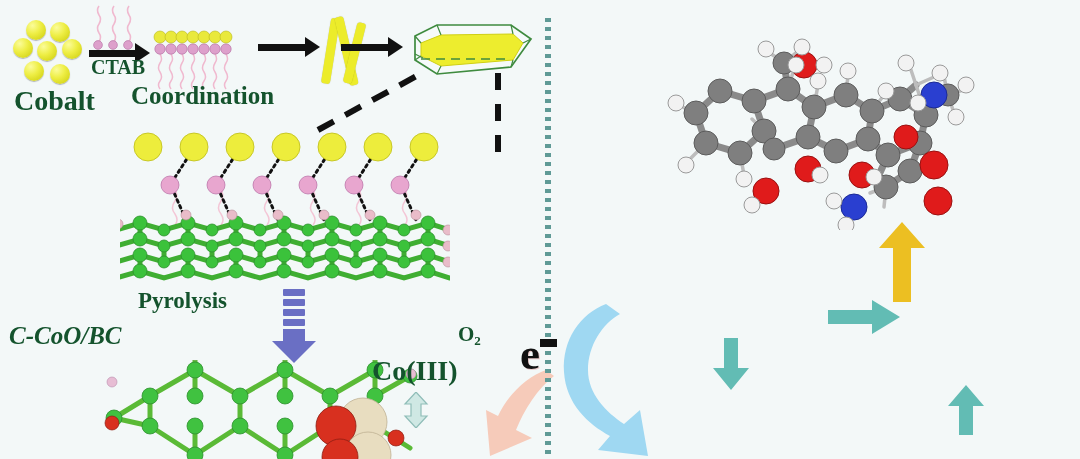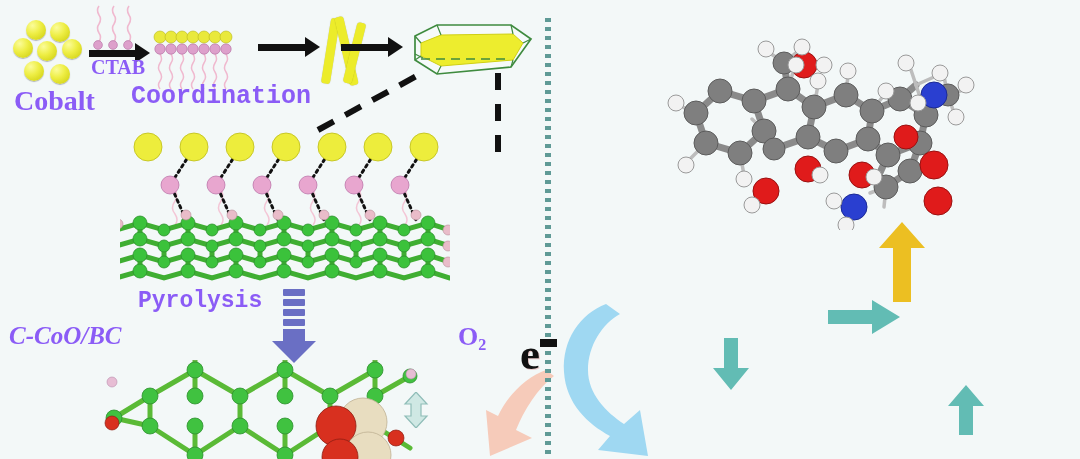--- a/index.html
+++ b/index.html
@@ -6,22 +6,22 @@
   body{
     width:1080px;height:459px;
     background:#f2f8f8;
     font-family:"Liberation Serif",serif;
     overflow:hidden;
   }
   #stage{position:relative;width:1080px;height:459px;background:#f3f8f8;}
 
   
   .abs{position:absolute;}
-  .lbl{position:absolute;white-space:nowrap;color:#8b5cf6;font-family:"Liberation Serif",serif;font-weight:bold;}
-  .lbl-sans{font-family:Liberation Mono, monospace;}
+  .lbl{position:absolute;white-space:nowrap;color:#14532d;font-family:"Liberation Serif",serif;font-weight:bold;}
+  .lbl-sans{font-family:Liberation Serif, serif;}
   .sub{font-size:.62em;vertical-align:-0.28em;}
 
   
   .panel{position:absolute;top:0;height:459px;}
   #left-panel{left:0;width:548px;}
   #right-panel{left:548px;width:532px;}
 
   
   #divider{
     position:absolute;left:545px;top:18px;width:6px;height:441px;
@@ -65,21 +65,21 @@
   }
 
   
   #lbl-cobalt{left:14px;top:85px;font-size:28px;}
   #lbl-ctab{left:91px;top:56px;font-size:20px;}
   #lbl-coordination{left:131px;top:82px;font-size:25px;}
   #lbl-pyrolysis{left:138px;top:288px;font-size:23px;}
   #lbl-ccoobc{left:9px;top:322px;font-size:25px;font-style:italic;}
   #lbl-co3{left:372px;top:355px;font-size:28px;}
   #lbl-co2{left:374px;top:427px;font-size:28px;}
-  #lbl-o2-left{left:458px;top:322px;font-size:26px;}
+  #lbl-o2-left{left:458px;top:322px;font-size:21px;}
 </style>
 </head>
 <body>
 
 <div id="stage">
 
   <div class="panel" id="left-panel">
 
     <div class="abs" style="left:10px;top:20px;width:90px;height:68px;">
       <div class="coball" style="left:16px;top:0px;width:20px;height:20px;"></div>
@@ -336,20 +336,21 @@
 
       <g>
         <circle cx="263" cy="62" r="24" fill="#e8ddc0" stroke="#bfb193" stroke-width=".8"></circle>
         <circle cx="236" cy="66" r="20" fill="#d8301f" stroke="#8e1d12" stroke-width=".8"></circle>
         <circle cx="268" cy="95" r="23" fill="#e8ddc0" stroke="#bfb193" stroke-width=".8"></circle>
         <circle cx="240" cy="97" r="18" fill="#d8301f" stroke="#8e1d12" stroke-width=".8"></circle>
         <circle cx="296" cy="78" r="8" fill="#d8301f" stroke="#8e1d12" stroke-width=".7"></circle>
       </g>
     </svg>
 
+    <div class="lbl" id="lbl-co3">Co(III)</div>
     <svg class="abs" style="left:403px;top:392px;" width="26" height="36" viewBox="0 0 26 36">
       <path d="M13 0 L24 12 H18 V24 H24 L13 36 L2 24 H8 V12 H2 Z" class="tealLt"></path>
     </svg>
 
     <div class="lbl" id="lbl-o2-left">
       <span>O</span><span class="sub">2</span>
     </div>
 
     <svg class="abs" style="left:470px;top:368px;" width="96" height="95" viewBox="0 0 96 95">
       <path d="M76 2 C58 8 38 26 28 48 L16 42 L20 88 L62 70 L46 62 C54 42 68 20 84 8 Z" class="pinkArr"></path>

